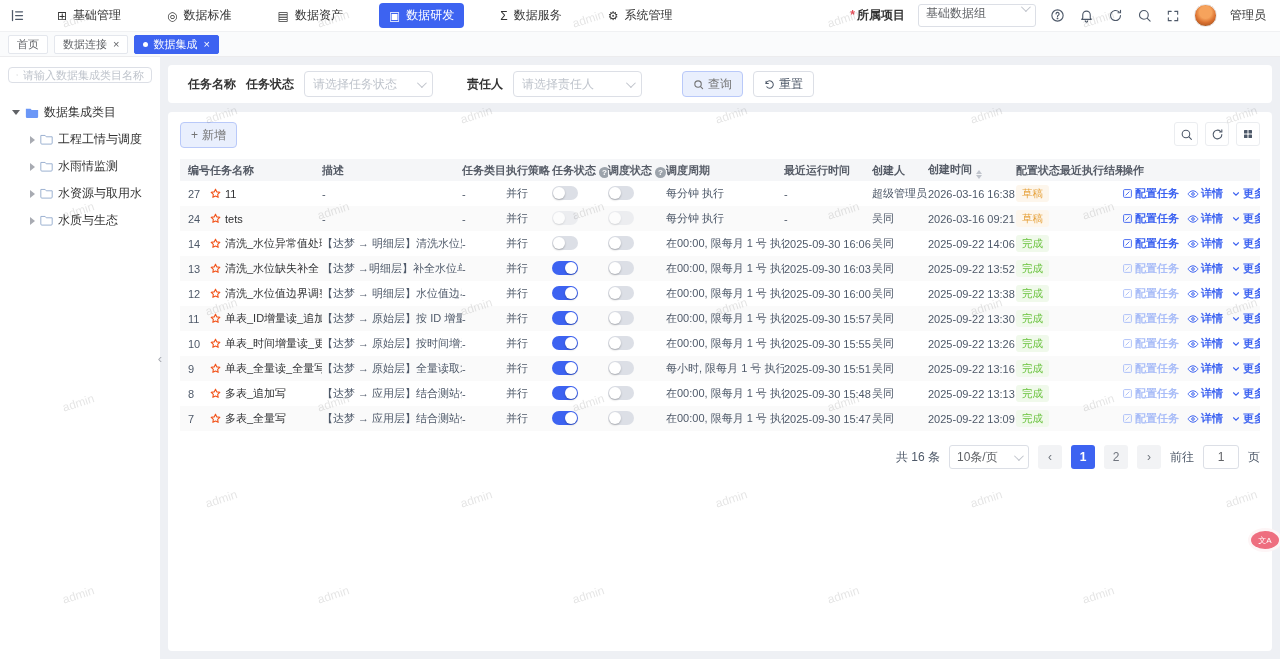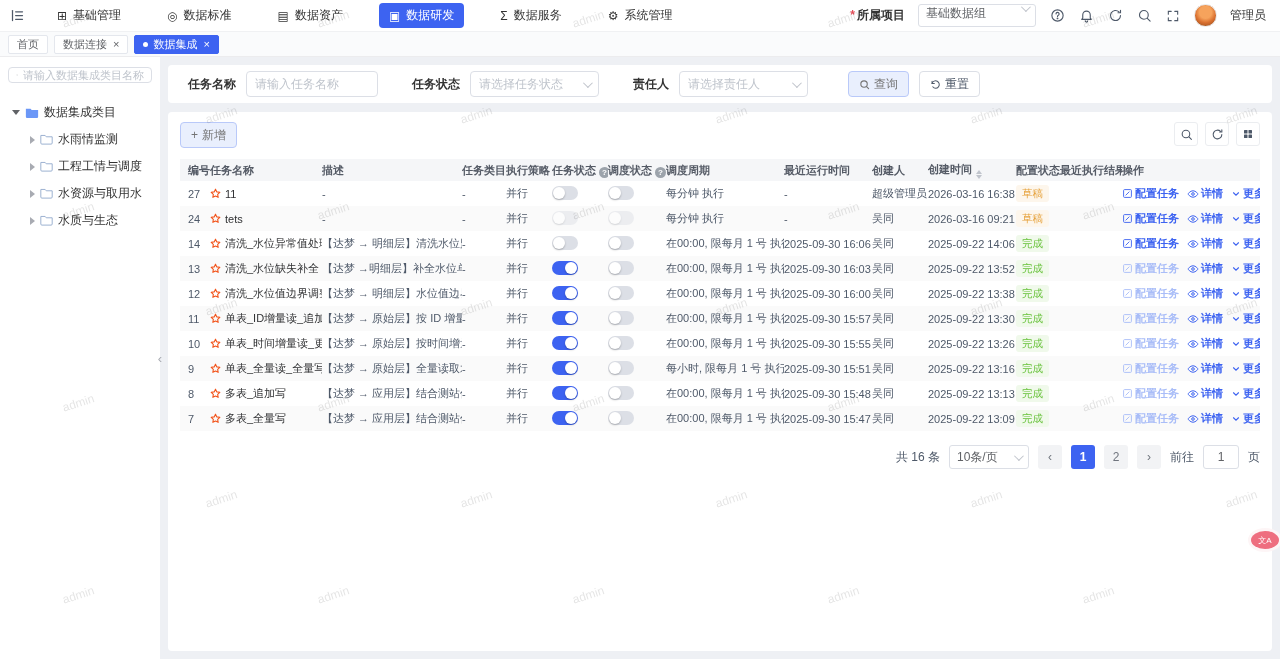--- a/index.html
+++ b/index.html
@@ -249,30 +249,30 @@
           </span>
           <span>数据集成类目</span>
         </div>
         <div class="tnode child">
           <span class="caret-right"></span>
           <span style="display: inline-flex;">
             <svg width="13" height="11" viewBox="0 0 24 20">
               <path d="M1.5 2.5h8l2 2.5h11v11.5a2 2 0 0 1-2 2h-17a2 2 0 0 1-2-2z" fill="none" stroke="#9ab0d0" stroke-width="1.8"></path>
             </svg>
           </span>
-          <span>水雨情监测</span>
+          <span>工程工情与调度</span>
         </div>
         <div class="tnode child">
           <span class="caret-right"></span>
           <span style="display: inline-flex;">
             <svg width="13" height="11" viewBox="0 0 24 20">
               <path d="M1.5 2.5h8l2 2.5h11v11.5a2 2 0 0 1-2 2h-17a2 2 0 0 1-2-2z" fill="none" stroke="#9ab0d0" stroke-width="1.8"></path>
             </svg>
           </span>
-          <span>工程工情与调度</span>
+          <span>水雨情监测</span>
         </div>
         <div class="tnode child">
           <span class="caret-right"></span>
           <span style="display: inline-flex;">
             <svg width="13" height="11" viewBox="0 0 24 20">
               <path d="M1.5 2.5h8l2 2.5h11v11.5a2 2 0 0 1-2 2h-17a2 2 0 0 1-2-2z" fill="none" stroke="#9ab0d0" stroke-width="1.8"></path>
             </svg>
           </span>
           <span>水资源与取用水</span>
         </div>
@@ -285,23 +285,20 @@
           </span>
           <span>水质与生态</span>
         </div>
       </div>
     <div class="collapse-handle">‹</div>
   </aside>
 
   <main class="main">
     <section class="filter-card">
       <label>任务名称</label>
-      <div class="f-field f-input">
-        <span>请输入任务名称</span>
-      </div>
       <label>任务状态</label>
       <div class="f-field f-select">
         <span>请选择任务状态</span>
         <span class="chev"></span>
       </div>
       <label>责任人</label>
       <div class="f-field f-select">
         <span>请选择责任人</span>
         <span class="chev"></span>
       </div>

